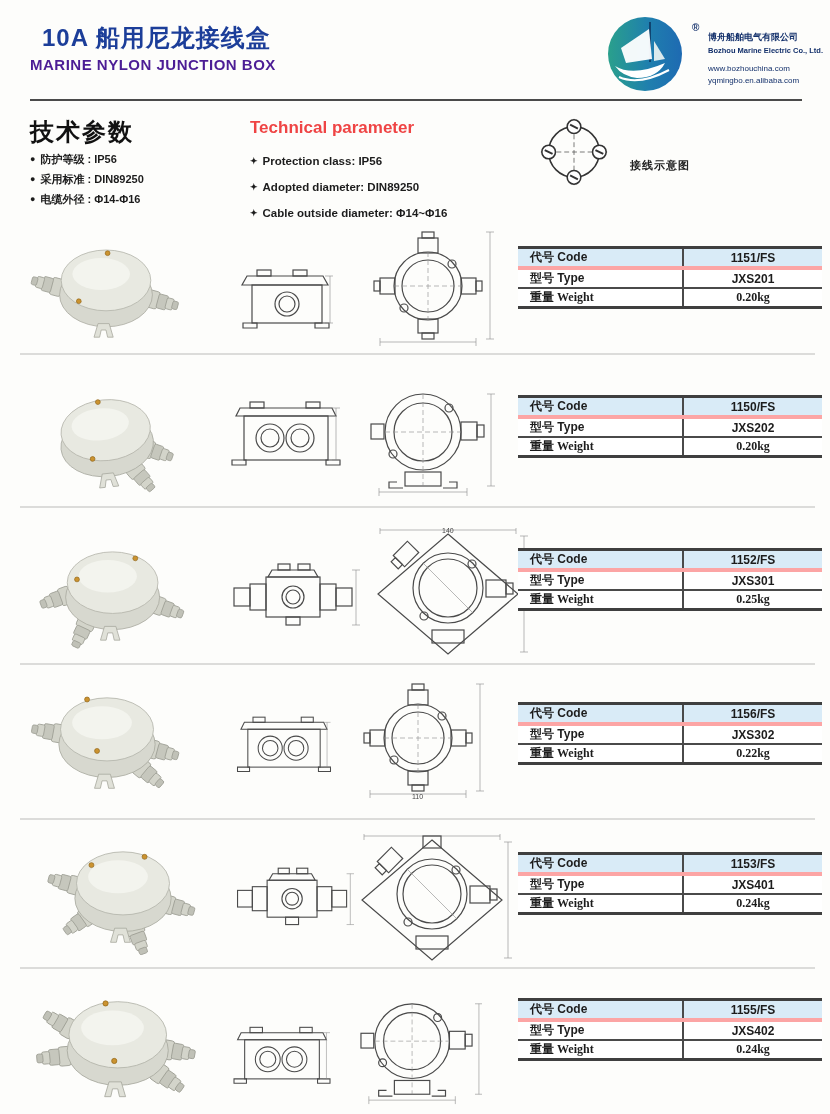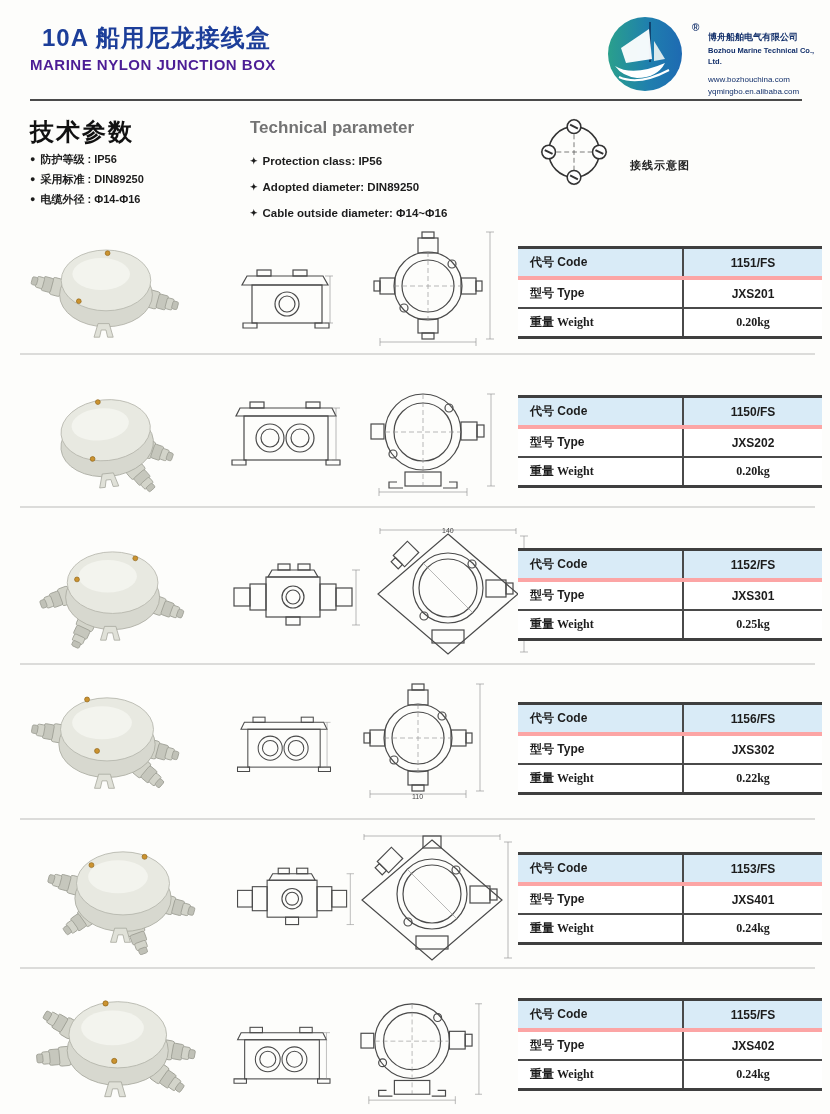--- a/index.html
+++ b/index.html
@@ -17,32 +17,32 @@
   .reg-mark{left:692px;top:22px;font-size:10px;font-weight:bold;color:#13306b;}
   .brand-text{left:708px;top:32px;width:120px;line-height:11px;color:#13306b;}
   .brand-text .l1{font-size:9px;font-weight:bold;}
   .brand-text .l2{font-size:7.5px;font-weight:bold;margin-top:2px;}
   .brand-text .l3{font-size:8px;margin-top:7px;}
   .brand-text .l4{font-size:8px;margin-top:1px;}
 
   
   .tp-zh-head{left:30px;top:116px;font-size:24px;font-weight:bold;color:#111;letter-spacing:2px;}
   .tp-zh-list{left:30px;top:149px;font-size:11px;line-height:20px;font-weight:600;}
-  .tp-en-head{left:250px;top:118px;font-size:17px;font-weight:bold;color:#737373;}
+  .tp-en-head{left:250px;top:118px;font-size:17px;font-weight:bold;color:#ef4444;}
   .tp-en-list{left:250px;top:148px;font-size:11.5px;line-height:26px;font-weight:600;}
   .blt{margin-right:5px;font-size:9px;vertical-align:1px;}
   .wiring-svg{left:535px;top:112px;width:78px;height:80px;}
   .wiring-label{left:630px;top:158px;font-size:11px;font-weight:bold;letter-spacing:1px;color:#222;}
 
   
   .sep{left:20px;width:795px;height:2px;background:#dcdcda;}
 
   
   .spec-table{left:518px;width:304px;border-top:3px solid #3f3f3f;border-bottom:3px solid #3f3f3f;position:absolute;background:#fff;}
-  .spec-row{display:flex;height:27px;align-items:stretch;font-size:12px;font-weight:700;color:#1c1c1c;}
+  .spec-row{display:flex;height:17px;align-items:stretch;font-size:12px;font-weight:700;color:#1c1c1c;}
   .spec-row.code{background:#d9ebf7;}
   .spec-row.type{border-top:4px solid #fca5a5;}
   .spec-row.weight{border-top:2px solid #4a4a4a;font-family:Liberation Serif, serif;}
   .spec-label{flex:0 0 164px;padding-left:12px;box-sizing:border-box;display:flex;align-items:center;}
   .spec-value{flex:1;border-left:2px solid #4a4a4a;display:flex;align-items:center;justify-content:center;}
 
   svg{display:block;}
   .ln{stroke:#4a4a4a;stroke-width:1.2;fill:none;}
   .lnt{stroke:#8a8a8a;stroke-width:.6;fill:none;}
   .dimtxt{font-size:7px;fill:#444;font-family:"Liberation Sans",sans-serif;}
@@ -170,21 +170,21 @@
   <circle cx="40" cy="40" r="37" fill="url(#lg-logo)"></circle>
   <line x1="45" y1="8" x2="45" y2="48" stroke="#0d3560" stroke-width="1.6"></line>
   <path d="M16,34 L44,15 L47,45 L21,49 Z" fill="#ffffff" opacity="0.95"></path>
   <path d="M49,27 L60,45 L49,47 Z" fill="#eef6f4" opacity="0.9"></path>
   <path d="M10,52 Q28,63 60,49 Q52,64 32,64 Q17,62 10,52 Z" fill="#ffffff"></path>
   <path d="M14,63 Q34,72 64,56" stroke="#ffffff" stroke-width="2" fill="none"></path>
 </svg>
 <div class="abs reg-mark">®</div>
 <div class="abs brand-text">
   <div class="l1">博舟船舶电气有限公司</div>
-  <div class="l2">Bozhou Marine Technical Co., Ltd.</div>
+  <div class="l2">Bozhou Marine Electric Co., Ltd.</div>
   <div class="l3">www.bozhouchina.com</div>
   <div class="l4">yqmingbo.en.alibaba.com</div>
 </div>
 
 <div class="abs tp-zh-head">技术参数</div>
 <div class="abs tp-zh-list">
   <div><span class="blt">●</span><span>防护等级 : IP56</span></div>
   <div><span class="blt">●</span><span>采用标准 : DIN89250</span></div>
   <div><span class="blt">●</span><span>电缆外径 : Φ14-Φ16</span></div>
 </div>

